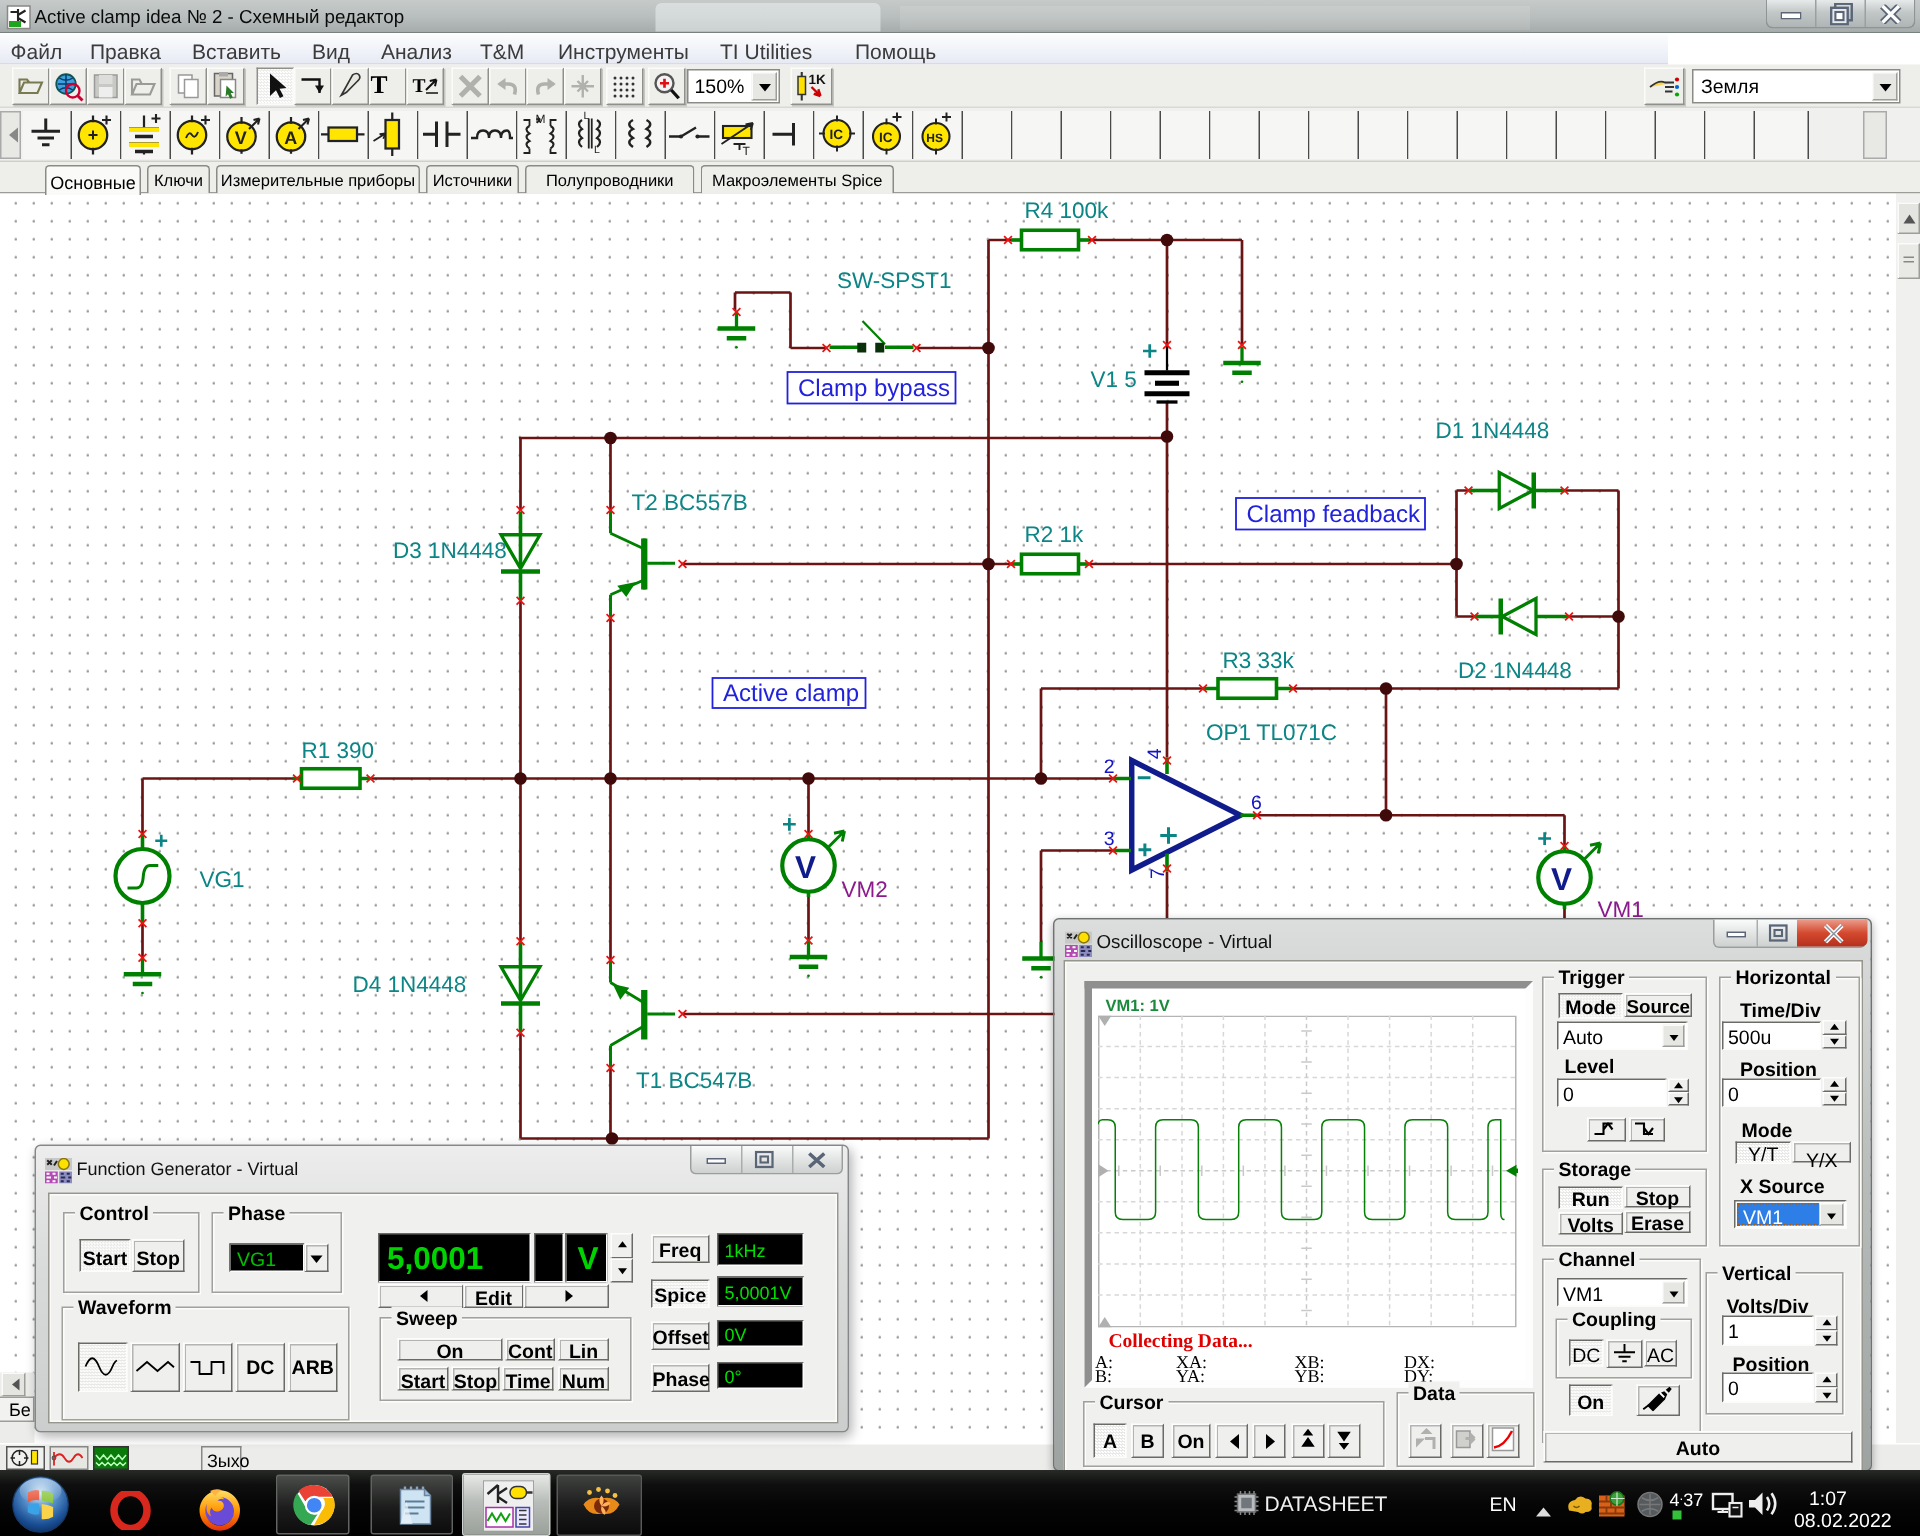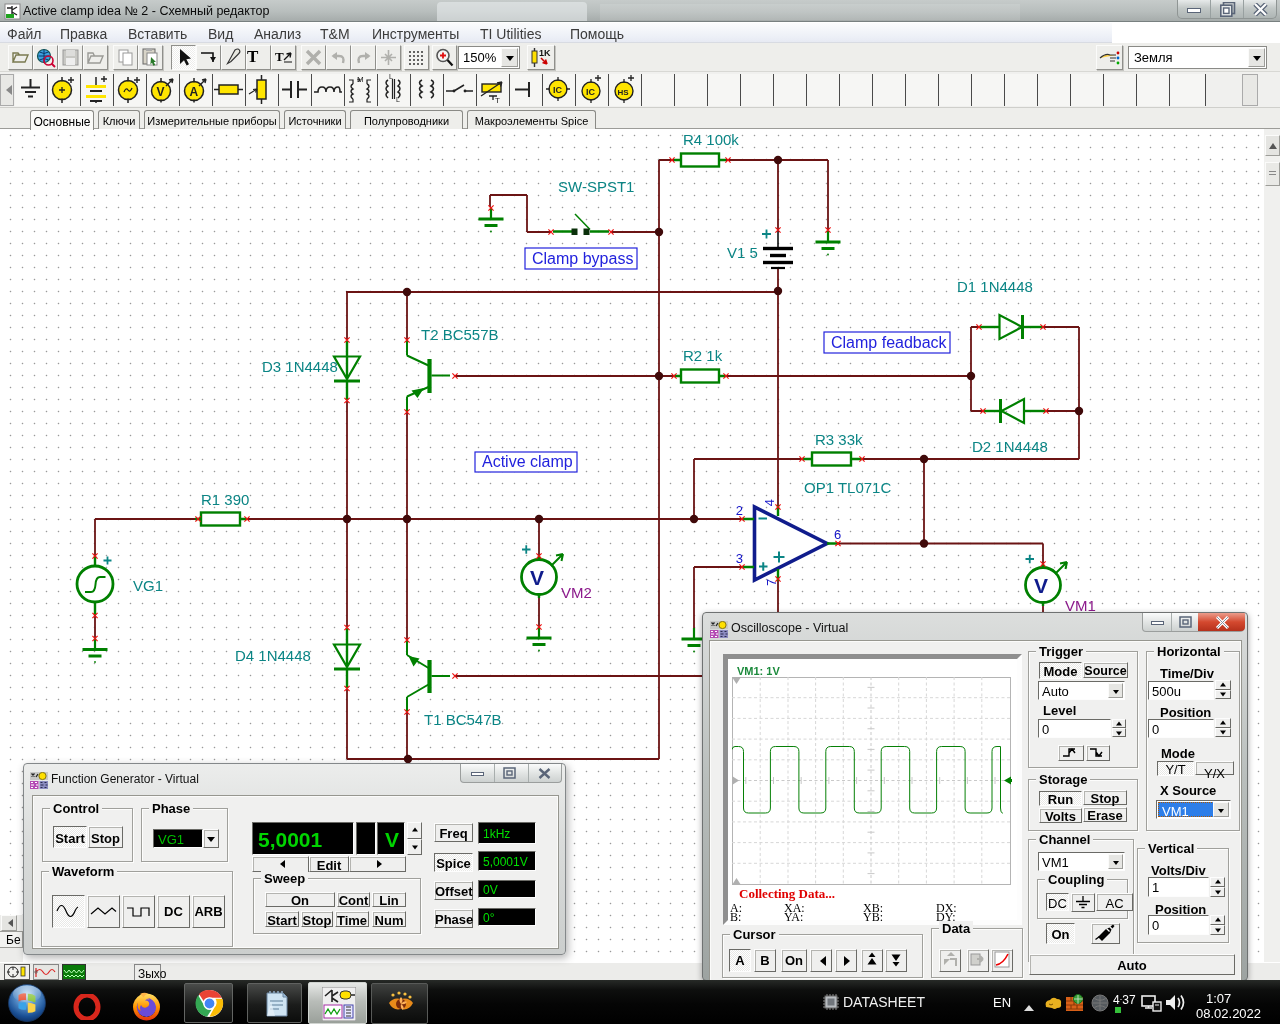--- a/index.html
+++ b/index.html
@@ -755,21 +755,21 @@
         <div style="width:0;height:0;border:3.5px solid transparent;border-top:4.5px solid #000;margin:6px 0 0 3.5px"></div>
       </div>
   </div>
   <div class="grp" style="left:334px;top:266px;width:91px;height:40px;">
       <div class="glabel" style="font-size:13px">Coupling</div>
     </div>
   <div class="b3 press" style="left:343px;top:280px;width:23px;height:18px;padding-top:2px;font-weight:normal;">DC</div>
   <div class="b3" style="left:368px;top:280px;width:24px;height:19px;"><svg width="20" height="15" viewBox="0 0 20 15">
         <path d="M10 2 v5 M3 7.5 h14 M6 10.5 h8 M8.5 13.5 h3" stroke="#000" stroke-width="1.3" fill="none"></path>
       </svg></div>
-  <div class="b3" style="left:393px;top:280px;width:37px;height:18px;padding-top:2px;font-weight:normal;">AC</div>
+  <div class="b3" style="left:393px;top:280px;width:22px;height:18px;padding-top:2px;font-weight:normal;">AC</div>
   <div class="b3 press" style="left:343px;top:310px;width:29px;height:21px;padding-top:3px;">On</div>
   <div class="b3" style="left:388px;top:310px;width:29px;height:21px;"><svg width="25" height="17" viewBox="0 0 25 17">
         <path d="M5 13 L13 5 l3.5 -1.5 l2 2 L17 9 L9 17 Z" fill="#000"></path>
         <path d="M2.5 15.5 l4 -3" stroke="#000" stroke-width="1.3"></path>
         <path d="M13.5 4.5 l3 3" stroke="#fff" stroke-width="1.2"></path>
         <path d="M17.5 2.5 l2.5 -2 l1.5 1.5 l-2 2.5 z" fill="#000"></path>
       </svg></div>
 
   <div class="grp" style="left:443px;top:38px;width:94px;height:180px;">
       <div class="glabel">Horizontal</div>

